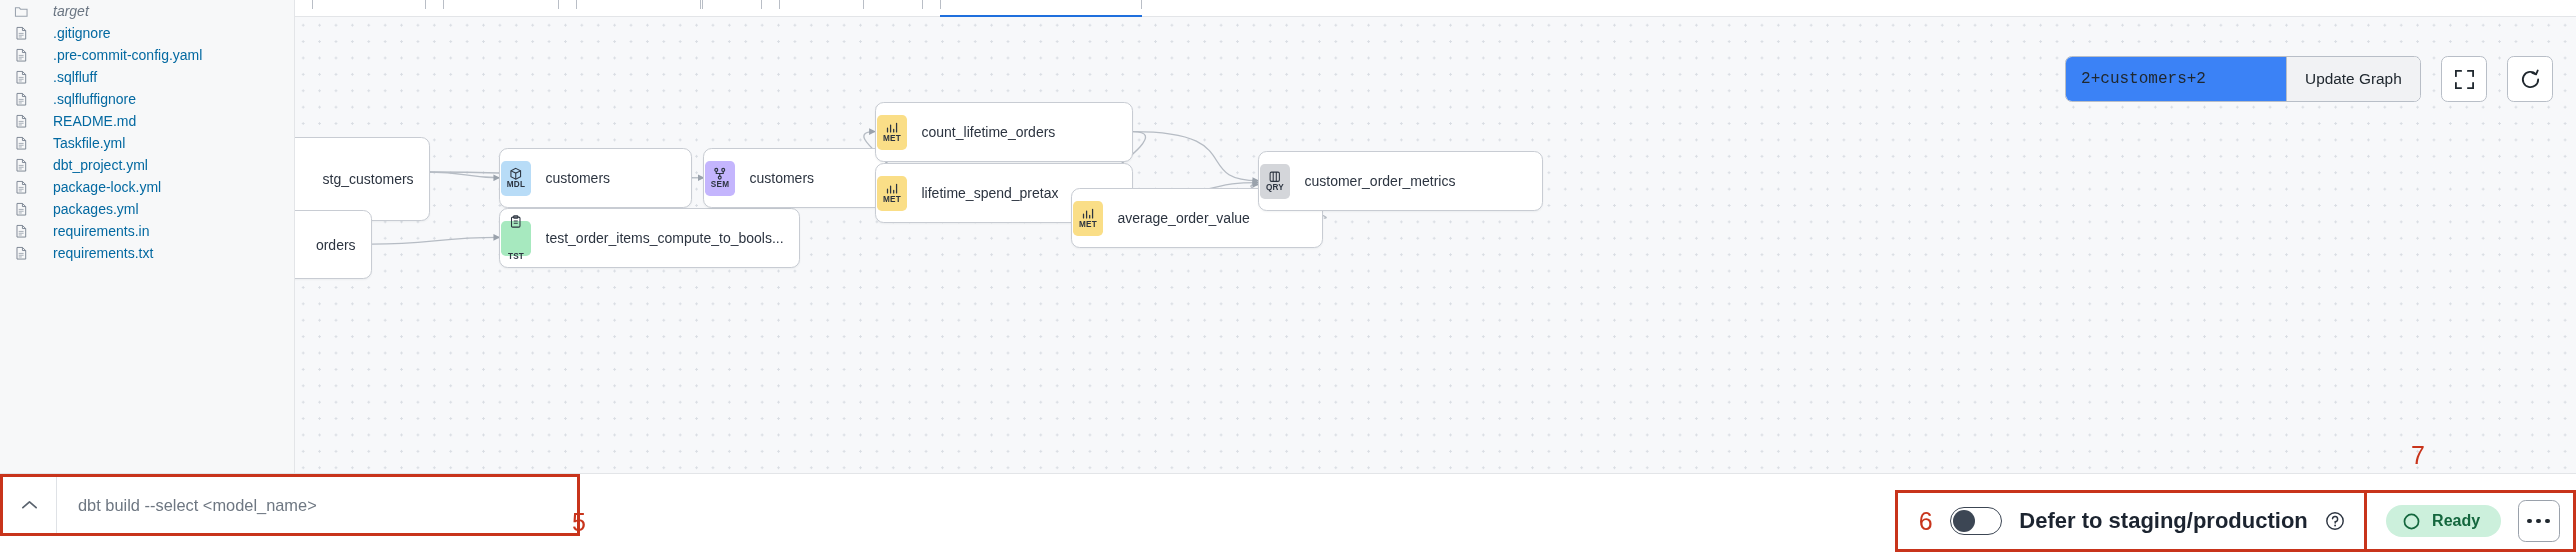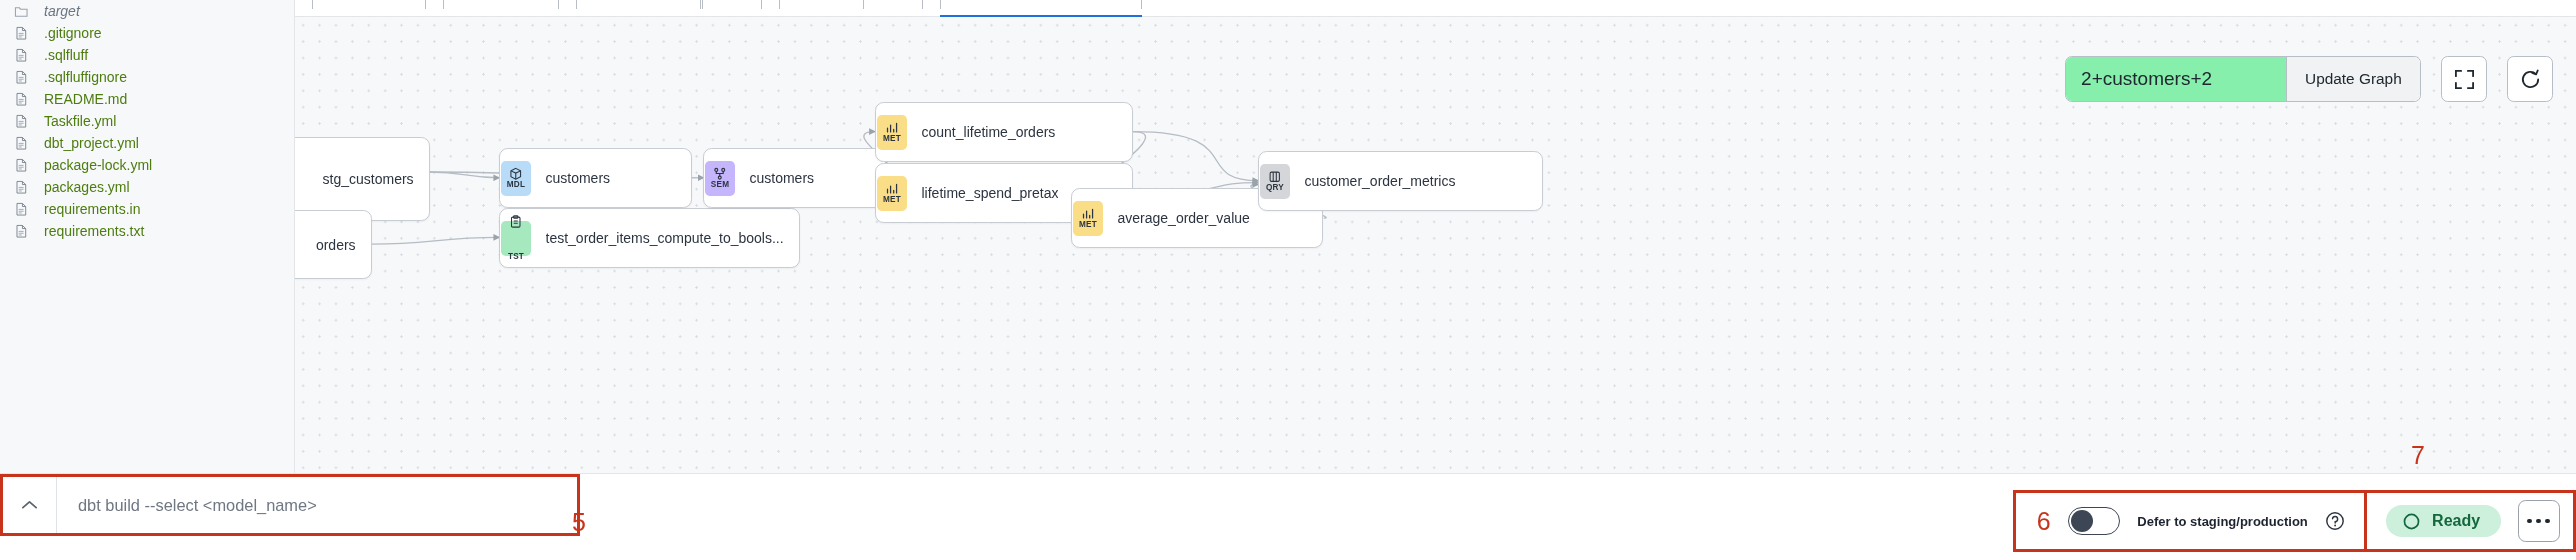--- a/index.html
+++ b/index.html
@@ -17,25 +17,25 @@
     width: 295px; height: 482px;
     background: #f7f8f9;
     border-right: 1px solid #e3e5e8;
     padding-top: 0px;
     overflow: hidden;
   }
   .file-row {
     display: flex; align-items: center;
     height: 22px;
     padding-left: 13.5px;
-    gap: 16px;
+    gap: 25px;
   }
   .file-label {
     font-size: 14px;
-    color: #4d7c0f;
+    color: #0369a1;
     white-space: nowrap;
   }
   .file-row.is-folder .file-label {
     font-style: italic;
     color: #6b7683;
   }
   .ic { width: 14.5px; height: 14.5px; flex: none; display:block; }
 
   
   #graph-canvas {
@@ -74,24 +74,24 @@
     display: flex; align-items: stretch;
     height: 46px;
     border: 1px solid #b8bec7;
     border-radius: 6.7px;
     background: #fff;
     overflow: hidden;
   }
   #graph-search-input {
     width: 220px;
     border: none; outline: none;
-    background: #86efac;
+    background: #3b82f6;
     padding: 0 15.4px;
-    font-family: Liberation Sans, sans-serif;
-    font-size: 19px;
+    font-family: Liberation Mono, monospace;
+    font-size: 16px;
     color: #20282f;
   }
   #graph-search-input::placeholder { color: #98a0aa; }
   #update-graph-button {
     border: none;
     border-left: 1px solid #b8bec7;
     background: #f1f2f4;
     padding: 0 18.3px;
     font-family: "Liberation Sans", sans-serif;
     font-size: 15.4px;
@@ -206,21 +206,21 @@
     background: #fff;
     display: flex; align-items: center;
     padding: 1.9px; cursor: pointer;
   }
   .toggle-knob {
     width: 22px; height: 22px;
     border-radius: 50%;
     background: #3c4654;
   }
   #defer-label {
-    font-size: 13px; font-weight: 700;
+    font-size: 22px; font-weight: 700;
     color: #1c2430;
     white-space: nowrap;
   }
   #status-region {
     height: 62px;
     display: flex; align-items: center; gap: 16.4px;
     border: 3.9px solid #c8341b;
     padding: 0 13.5px 0 19px;
     background: #fff;
   }
@@ -260,20 +260,30 @@
       </div>
       <div class="file-row">
         <span style="display: flex;">
           <svg class="ic" viewBox="0 0 16 16" fill="none" stroke="#7b8592" stroke-width="1.05">
 <path d="M3.3 1.6h6L12.9 5v9.4H3.3z"></path>
             <path d="M9.3 1.6V5h3.6"></path>
 <path d="M5.2 8.2h5.4M5.2 10.2h5.4M5.2 12.1h3.4" stroke="#9aa3ae" stroke-width=".95"></path>
           </svg>
         </span>
         <span class="file-label">.gitignore</span>
+      </div>
+      <div class="file-row">
+        <span style="display: flex;">
+          <svg class="ic" viewBox="0 0 16 16" fill="none" stroke="#7b8592" stroke-width="1.05">
+<path d="M3.3 1.6h6L12.9 5v9.4H3.3z"></path>
+            <path d="M9.3 1.6V5h3.6"></path>
+<path d="M5.2 8.2h5.4M5.2 10.2h5.4M5.2 12.1h3.4" stroke="#9aa3ae" stroke-width=".95"></path>
+          </svg>
+        </span>
+        <span class="file-label">.pre-commit-config.yaml</span>
       </div>
       <div class="file-row">
         <span style="display: flex;">
           <svg class="ic" viewBox="0 0 16 16" fill="none" stroke="#7b8592" stroke-width="1.05">
 <path d="M3.3 1.6h6L12.9 5v9.4H3.3z"></path>
             <path d="M9.3 1.6V5h3.6"></path>
 <path d="M5.2 8.2h5.4M5.2 10.2h5.4M5.2 12.1h3.4" stroke="#9aa3ae" stroke-width=".95"></path>
           </svg>
         </span>
         <span class="file-label">.sqlfluff</span>

